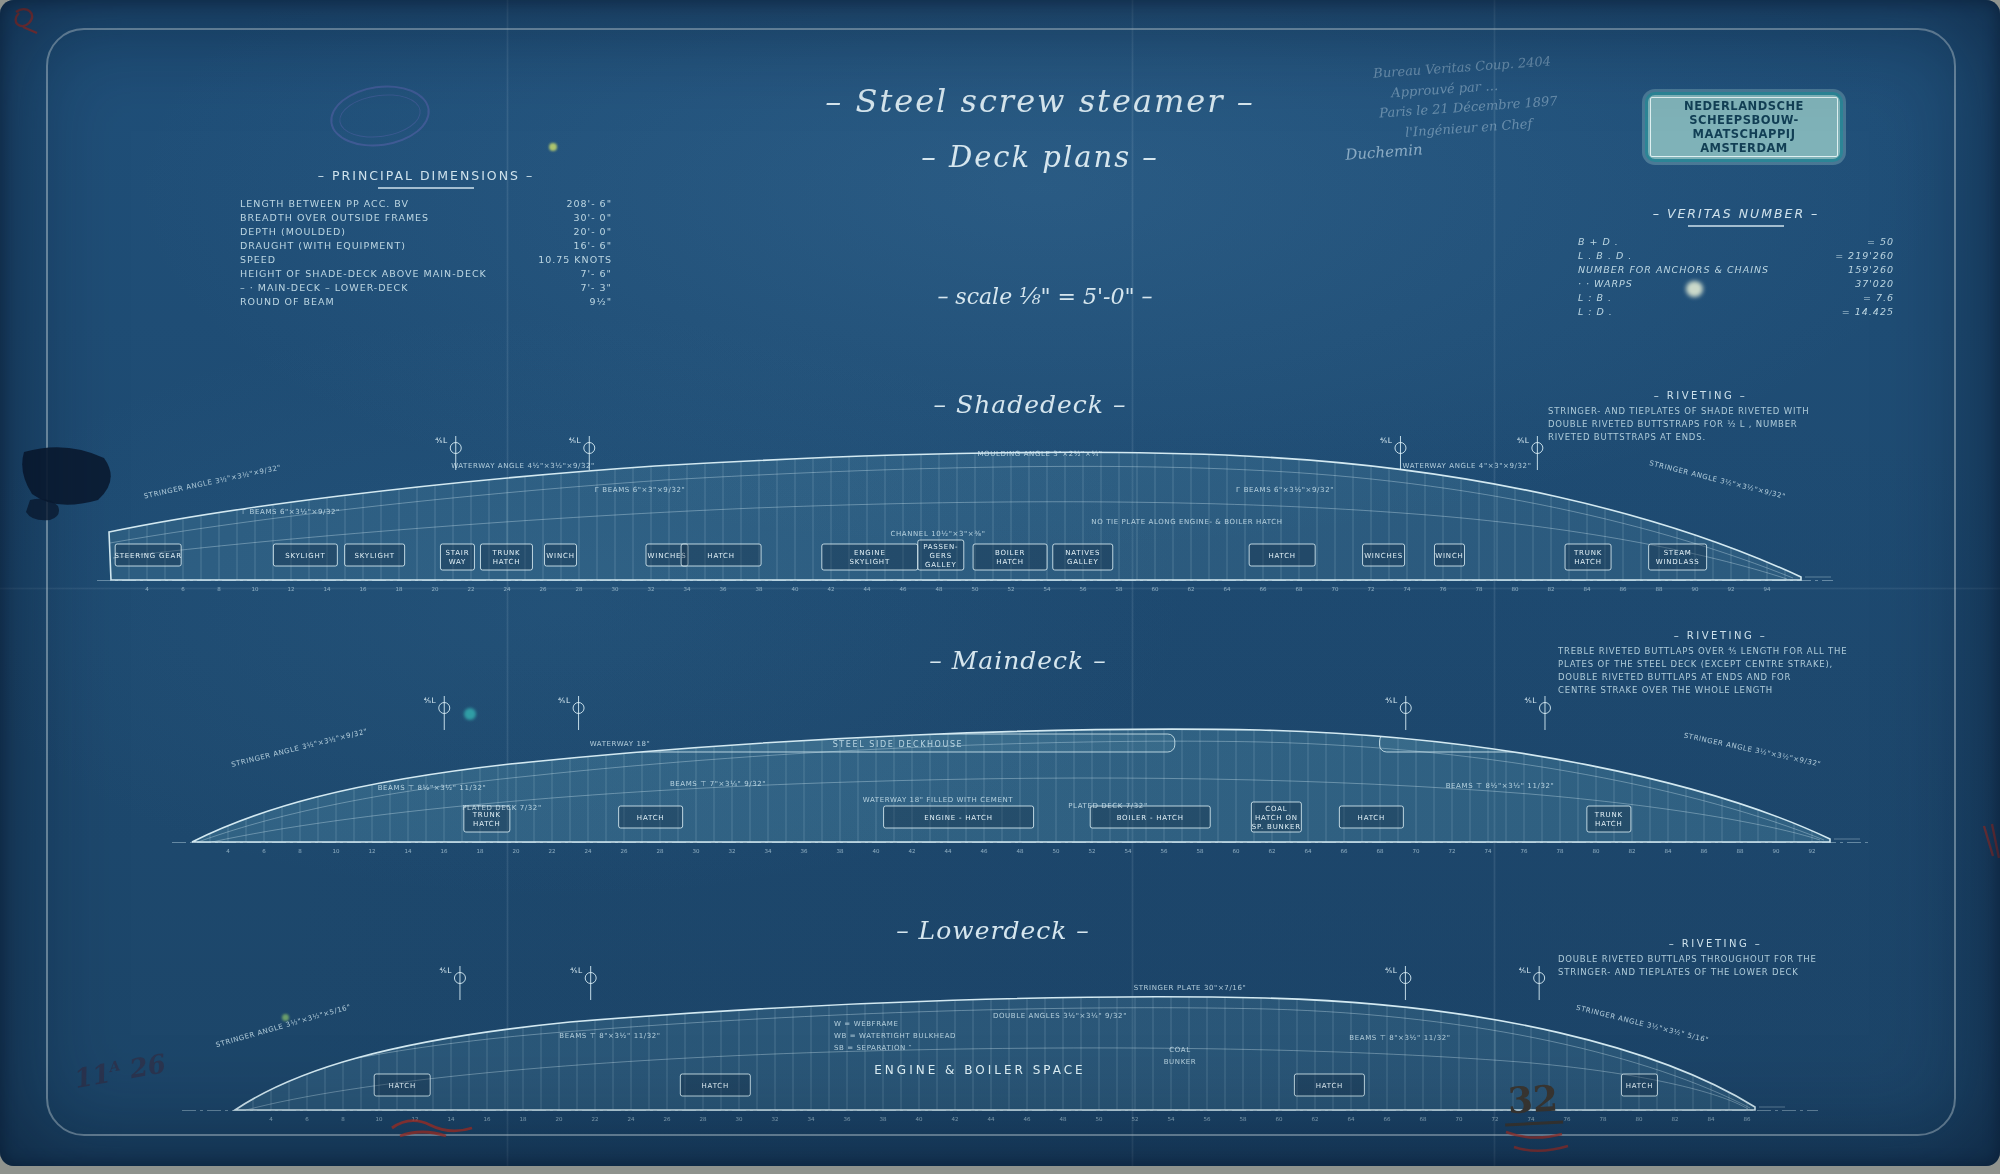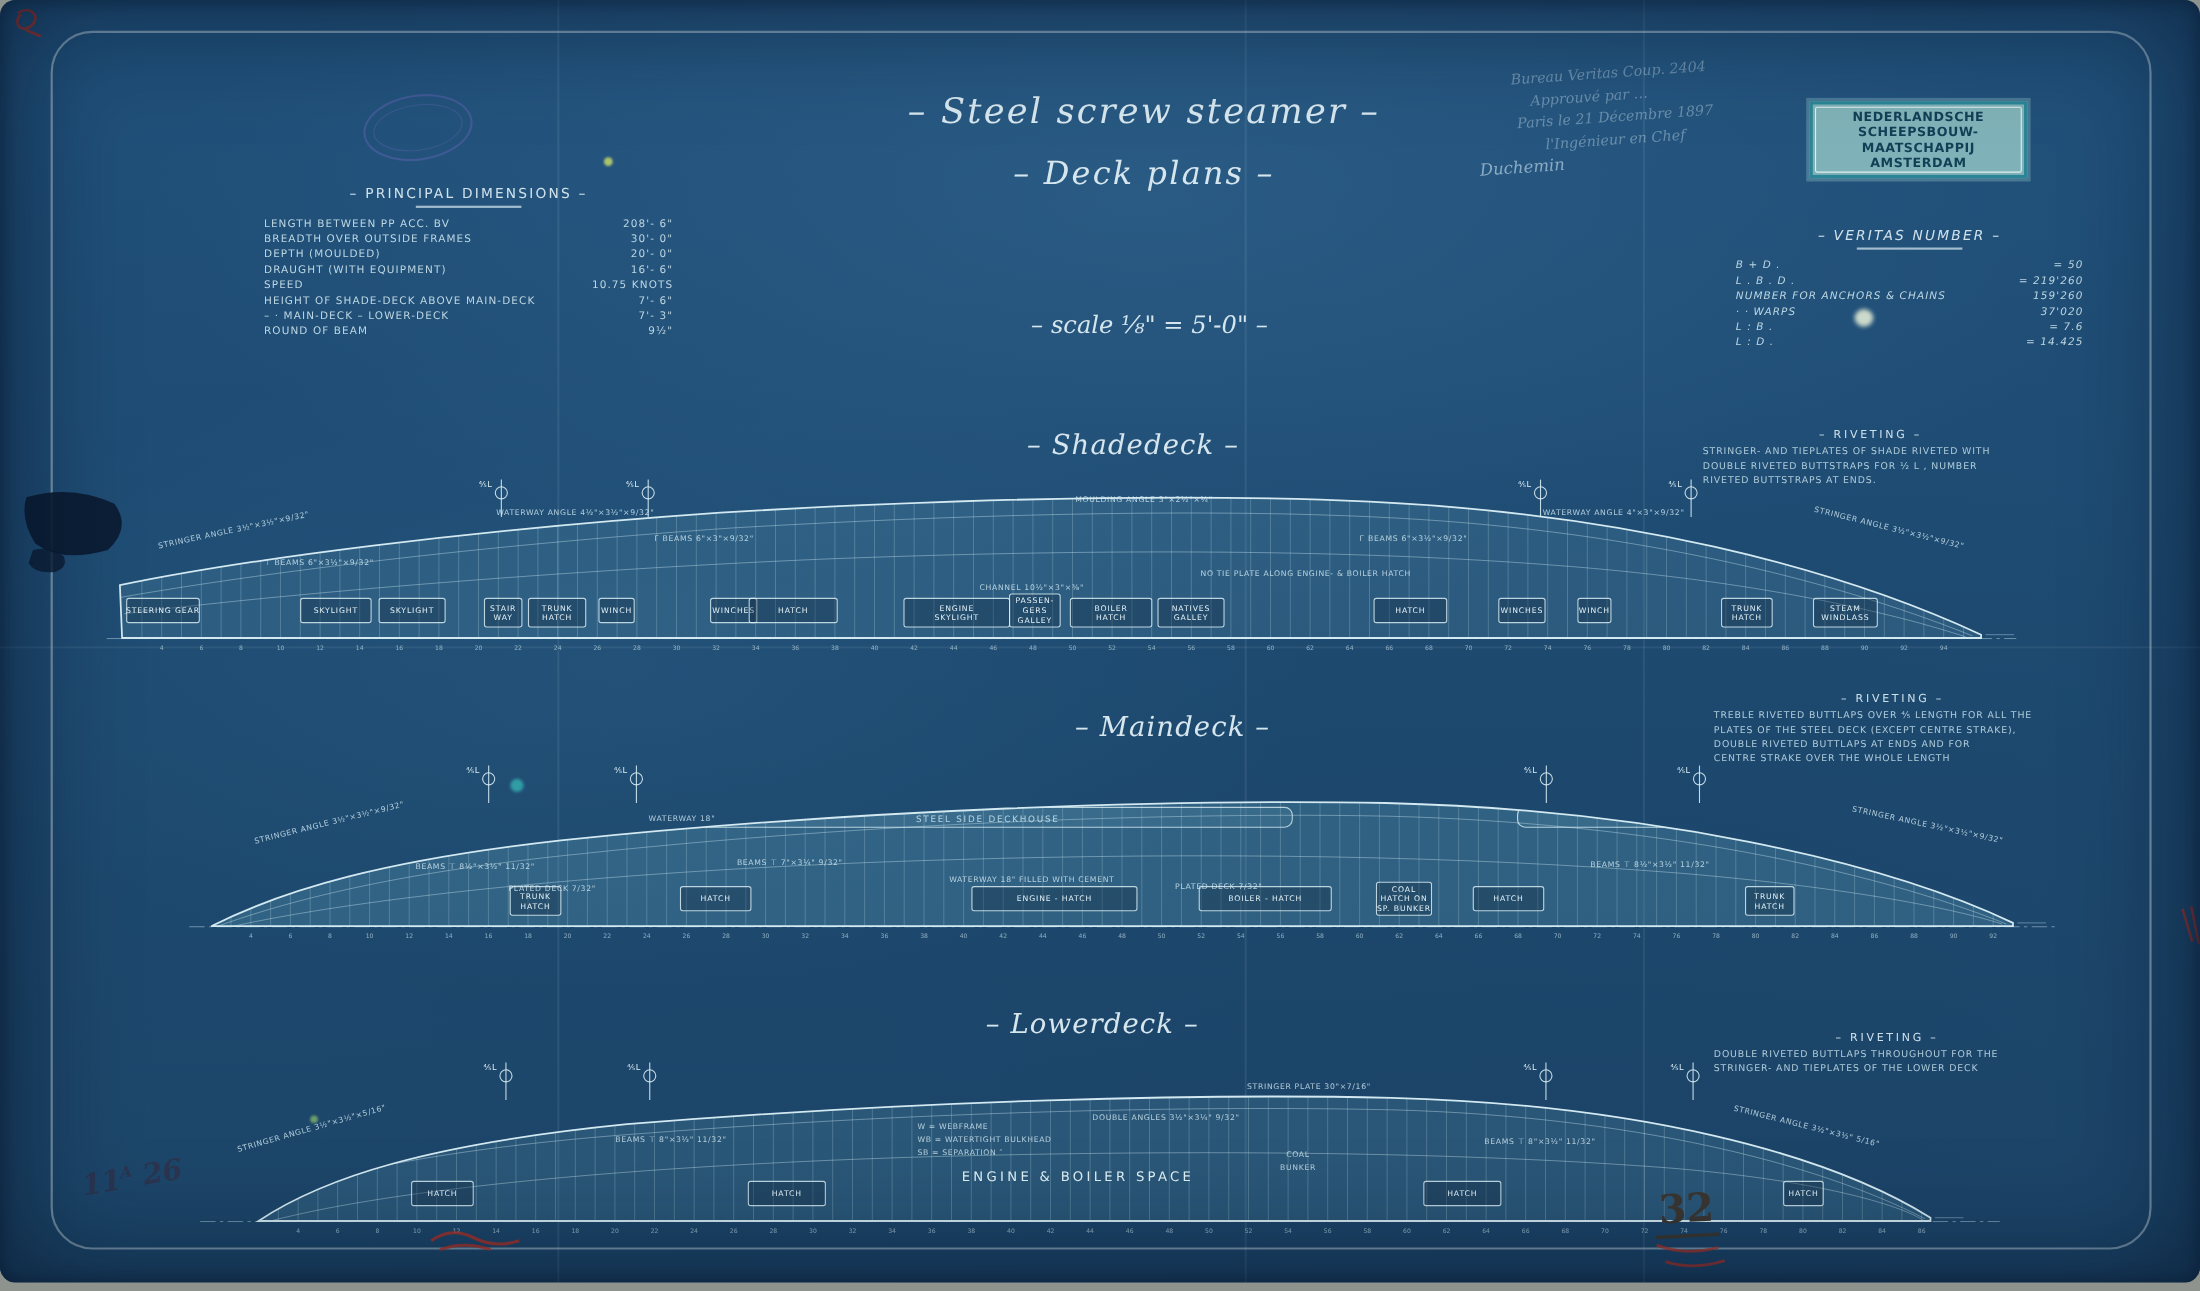--- a/index.html
+++ b/index.html
@@ -25,21 +25,21 @@
   .scale-line{position:absolute;left:880px;top:284px;width:330px;text-align:center;font-size:22px;}
   .handlet{color:#c5dbe7;letter-spacing:1.2px;}
   .dim-block{position:absolute;left:240px;top:168px;width:372px;}
   .dim-head{text-align:center;font-size:12.5px;letter-spacing:2px;color:#cfe2ec;padding-bottom:4px;}
   .dim-rule{width:96px;height:2px;background:rgba(207,226,236,.75);margin:0 auto 8px auto;}
   .dim-row{display:flex;justify-content:space-between;font-size:9.5px;letter-spacing:1px;
       color:#bcd6e2;line-height:14px;align-items:center;}
   .ver-block{position:absolute;left:1578px;top:206px;width:316px;font-style:italic;}
   .ver-block .dim-row{font-size:9.5px;}
   .stamp{position:absolute;left:1645px;top:92px;width:192px;height:64px;background:#7fb2b8;
-      border:3px solid #2c8596;border-radius:0;box-shadow:0 0 0 3px rgba(150,195,200,.35);
+      border:3px solid #2c8596;border-radius:10px;box-shadow:0 0 0 3px rgba(150,195,200,.35);
       display:flex;flex-direction:column;justify-content:center;text-align:center;}
   .stamp::before{content:"";position:absolute;inset:2px;border:1px solid rgba(240,250,250,.85);border-radius:2px;}
   .stamp div{font-size:11.5px;font-weight:bold;letter-spacing:.5px;color:#123f55;line-height:14px;}
   .oval-stamp{position:absolute;left:330px;top:86px;width:96px;height:56px;
       border:2px solid rgba(110,105,190,.38);border-radius:50%;transform:rotate(-8deg);}
   .oval-stamp::before{content:"";position:absolute;inset:7px;border:1px solid rgba(110,105,190,.32);border-radius:50%;}
   .handwriting{position:absolute;left:1345px;top:54px;width:310px;color:rgba(200,222,236,.42);
       font-family:"DejaVu Serif",serif;font-style:italic;}
   .hand-line{font-size:13px;line-height:20px;transform:rotate(-4deg);white-space:nowrap;}
   .hand-line.strong{color:rgba(205,226,240,.6);font-size:15px;}
@@ -172,21 +172,21 @@
             <span>= 7.6</span>
           </div>
           <div class="dim-row">
             <span>L : D .</span>
             <span>= 14.425</span>
           </div>
         </div>
     </div>
 
     <div class="script deck-title" style="left:920px;top:390px;width:220px">– Shadedeck –</div>
-    <div class="script deck-title" style="left:956px;top:646px;width:220px">– Maindeck –</div>
+    <div class="script deck-title" style="left:908px;top:646px;width:220px">– Maindeck –</div>
     <div class="script deck-title" style="left:878px;top:916px;width:230px">– Lowerdeck –</div>
 
     <div class="riveting" style="left:1548px;top:390px;width:305px">
       <div class="riv-title">– RIVETING –</div>
       <div>
           <div class="riv-line">STRINGER- AND TIEPLATES OF SHADE RIVETED WITH</div>
           <div class="riv-line">DOUBLE RIVETED BUTTSTRAPS FOR ½ L , NUMBER</div>
           <div class="riv-line">RIVETED BUTTSTRAPS AT ENDS.</div>
         </div>
     </div>

